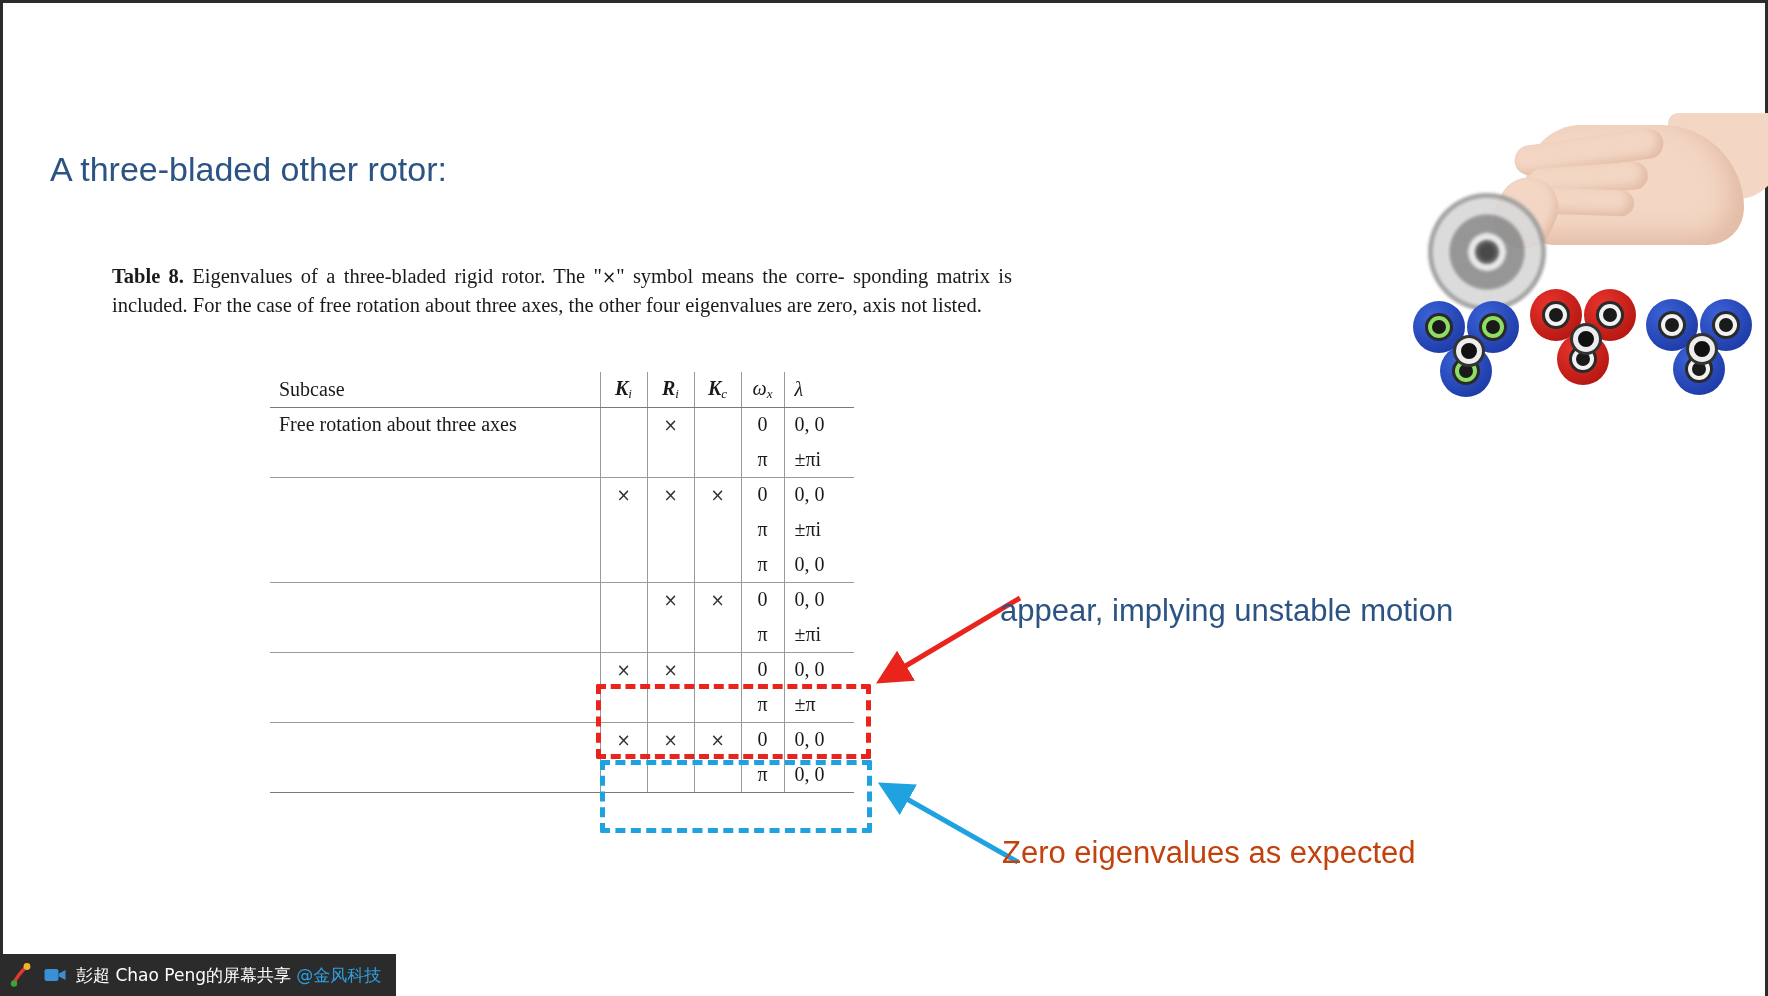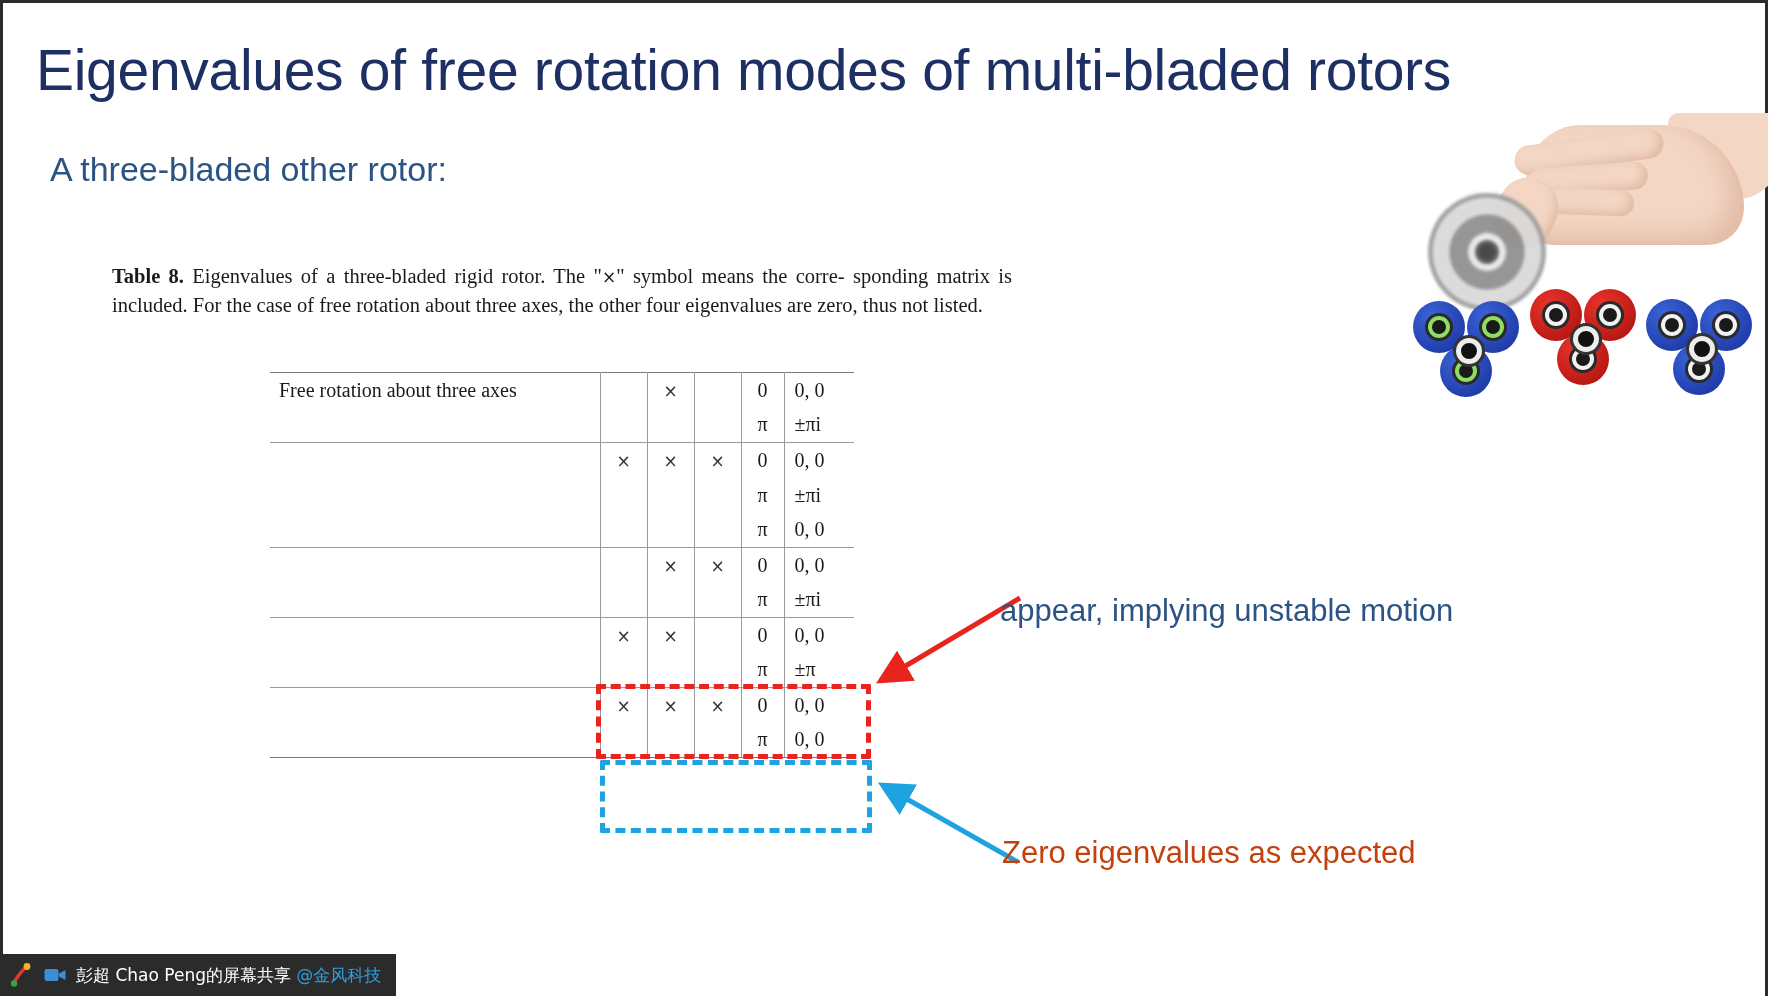--- a/index.html
+++ b/index.html
@@ -229,34 +229,41 @@
 </style>
 </head>
 <body>
 
 <div id="slide">
 
   <div class="frame-top"></div>
   <div class="frame-left"></div>
   <div class="frame-right"></div>
 
-  <div id="title">Eigenvalues of free rotation modes of multi-bladed rotors</div>
 
   <div id="subtitle">A three-bladed other rotor:</div>
 
   <div id="caption">
     <b>Table 8.</b>
     <span>Eigenvalues of a three-bladed rigid rotor. The "<span class="xsym">×</span>" symbol means the corre-</span>
     <span>sponding matrix is included. For the case of free rotation about three axes, the other</span>
-    <span>four eigenvalues are zero, thus not listed.</span>
+    <span>four eigenvalues are zero, axis not listed.</span>
   </div>
 
   <div id="table-wrap">
     <table class="tbl">
       <tbody id="tbl-body">
+          <tr class="hdr">
+            <td class="c-sub">Subcase</td>
+            <td class="c-ki"><span class="mb">K</span><span class="sub">i</span></td>
+            <td class="c-ri"><span class="mb">R</span><span class="sub">i</span></td>
+            <td class="c-kc"><span class="mb">K</span><span class="sub">c</span></td>
+            <td class="c-wx"><span class="mi">ω</span><span class="sub">x</span></td>
+            <td class="c-lam"><span class="mi">λ</span></td>
+          </tr>
           <tr class="rule-top">
             <td class="c-sub">Free rotation about three axes</td>
             <td class="c-ki"></td>
             <td class="c-ri"><span class="xmark">×</span></td>
             <td class="c-kc"></td>
             <td class="c-wx">0</td>
             <td class="c-lam">0, 0</td>
           </tr>
           <tr class="">
             <td class="c-sub"></td>

